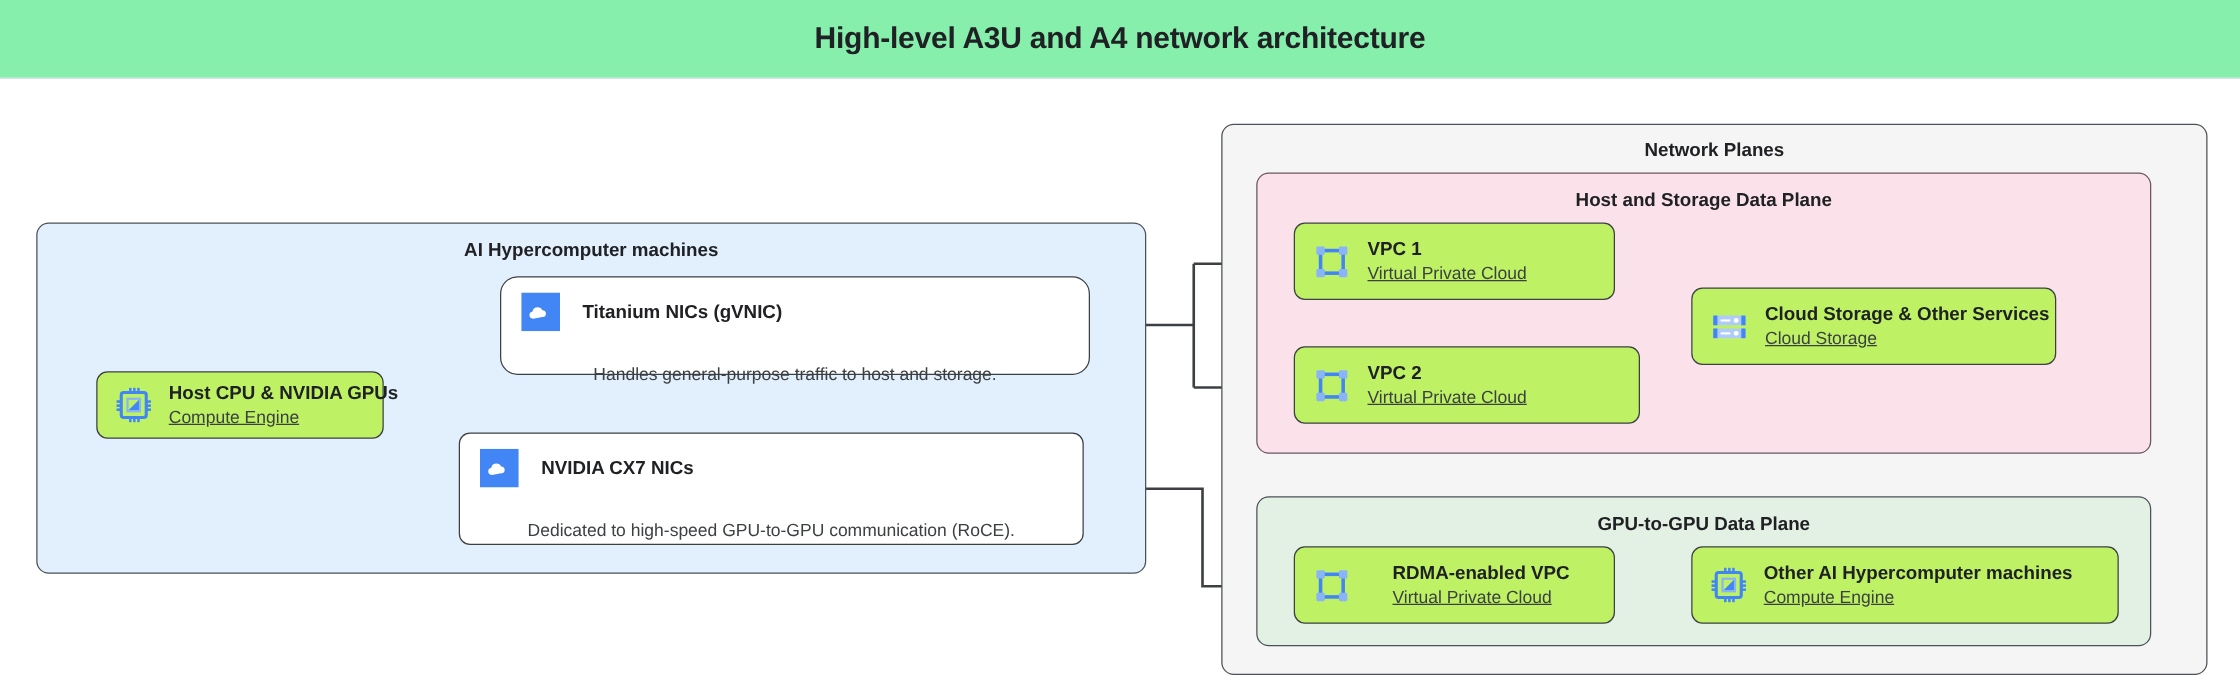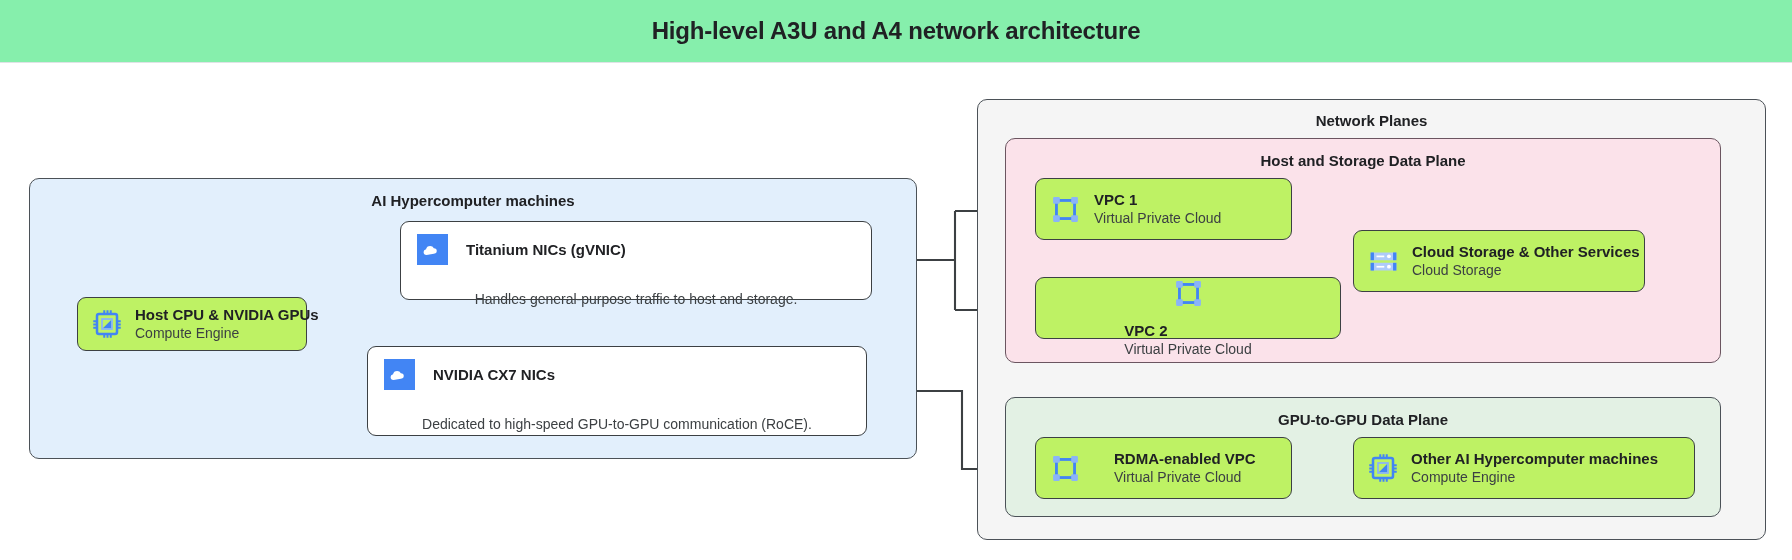--- a/index.html
+++ b/index.html
@@ -56,44 +56,44 @@
     position: absolute;
     background: #bef264;
     border: 1.6px solid #3c4043;
     border-radius: 9px;
     display: flex; align-items: center;
     padding: 0 14px;
     gap: 13px;
   }
   .node-text { display: flex; flex-direction: column; justify-content: center; line-height: 1.25; }
   .node-title { font-size: 15px; font-weight: bold; color: #202124; white-space: nowrap; }
-  .node-sub { font-size: 14px; color: #3c4043; white-space: nowrap; }
+  .node-sub { font-size: 14px; color: #3c4043; white-space: nowrap; text-decoration: underline; }
 
   .n-hostcpu  { left: 58px;   top: 297px; width: 230px; height: 54px; margin-left: 19px; }
   .n-vpc1     { left: 1035px; top: 178px; width: 257px; height: 62px; }
-  .n-vpc2     { left: 1035px; top: 277px; width: 306px; height: 62px; flex-direction: column; }
+  .n-vpc2     { left: 1035px; top: 277px; width: 277px; height: 62px; }
   .n-storage  { left: 1353px; top: 230px; width: 292px; height: 62px; }
   .n-rdma     { left: 1035px; top: 437px; width: 257px; height: 62px; gap: 33px; }
   .n-othermac { left: 1353px; top: 437px; width: 342px; height: 62px; }
 
   
   .nic {
     position: absolute;
     background: #ffffff;
     border: 1.6px solid #3c4043;
     border-radius: 9px;
     display: flex; flex-direction: column;
   }
   .nic-head { display: flex; align-items: center; gap: 18px; padding: 12px 16px 10px 16px; }
   .nic-title { font-size: 15px; font-weight: bold; color: #202124; }
   .nic-rule { height: 1.6px; background: #9aa0a6; margin: 0 14px; }
   .nic-body { flex: 1; display: flex; align-items: center; justify-content: center; padding: 16px 14px; }
   .nic-desc { font-size: 14px; color: #3c4043; text-align: center; }
 
-  .nic-titanium { left: 400px; top: 221px; width: 472px; height: 79px; }
+  .nic-titanium { left: 400px; top: 221px; width: 472px; height: 79px; border-radius: 14px; }
   .nic-cx7      { left: 367px; top: 346px; width: 500px; height: 90px; }
 
   
   .icon { flex: none; display: block; }
 </style>
 </head>
 <body>
 
 <div id="root">
 

